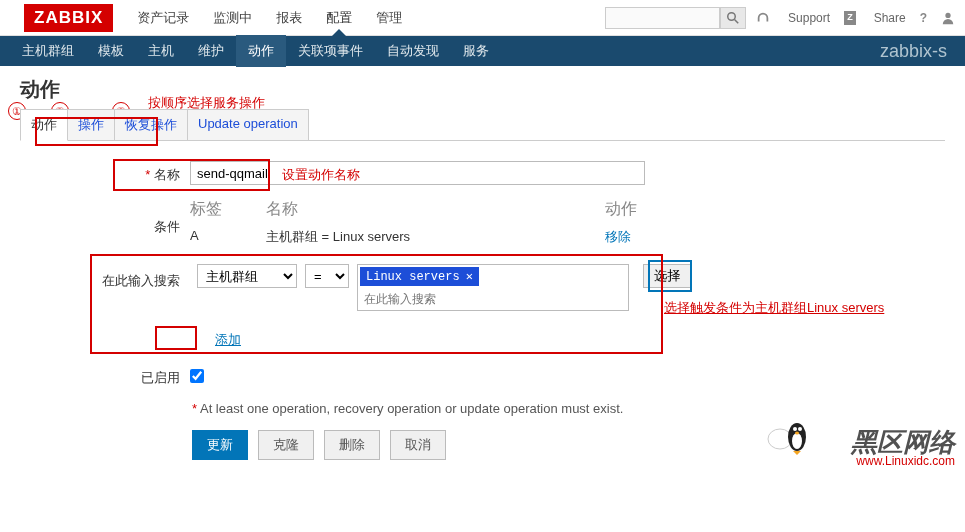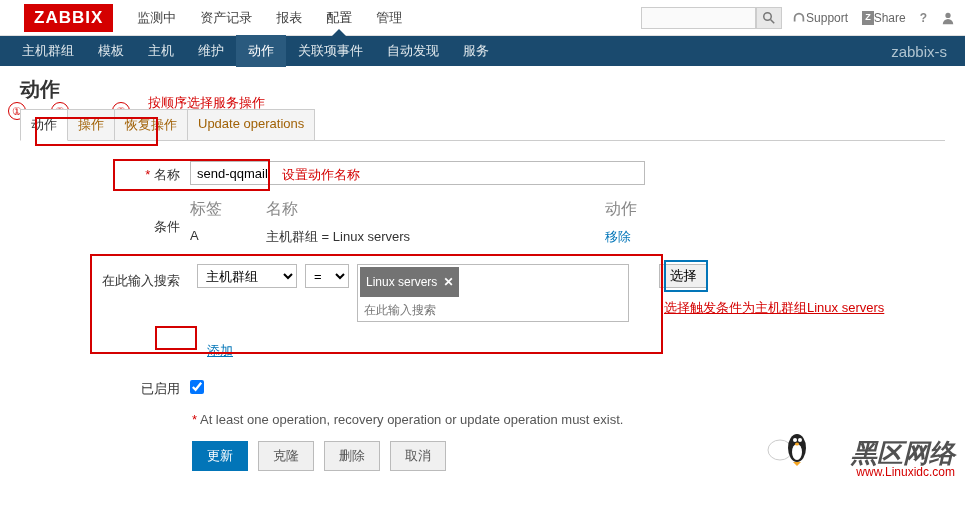--- a/index.html
+++ b/index.html
@@ -7,57 +7,57 @@
     
     .top-header { height: 36px; background: #fff; display: flex; align-items: center; padding: 0 10px; border-bottom: 1px solid #e0e0e0; }
     .logo { background: #d40000; color: #fff; font-weight: bold; font-size: 17px; padding: 4px 10px; letter-spacing: 1px; margin-left: 14px; }
     .main-nav { display: flex; margin-left: 12px; flex: 1; }
     .main-nav-item { padding: 9px 12px; color: #444; cursor: pointer; font-size: 13px; }
     .main-nav-item.active { color: #333; position: relative; }
     .main-nav-item.active::after { content: ''; position: absolute; bottom: -1px; left: 50%; transform: translateX(-50%); width: 0; height: 0; border-left: 8px solid transparent; border-right: 8px solid transparent; border-bottom: 8px solid #1a4a6e; }
     .search-box { width: 115px; height: 22px; border: 1px solid #ccc; background: #fafafa; }
     .search-btn { width: 26px; height: 22px; background: #e8e8e8; border: 1px solid #ccc; display: flex; align-items: center; justify-content: center; cursor: pointer; }
     .header-right { display: flex; align-items: center; gap: 14px; margin-left: 10px; color: #666; }
-    .header-link { display: flex; gap: 0; cursor: pointer; font-size: 12px; }
+    .header-link { display: flex; gap: 18px; cursor: pointer; font-size: 12px; }
     
     .sub-nav { height: 30px; background: #1a4a6e; display: flex; align-items: center; padding: 0 10px; color: #cfd8dc; }
     .sub-nav-item { padding: 7px 12px; cursor: pointer; font-size: 13px; color: #e0e8ec; }
     .sub-nav-item.active { color: #fff; background: #2a5a7e; }
-    .sub-nav-right { margin-left: auto; padding-right: 8px; font-size: 15px; color: #b0c4d0; }
+    .sub-nav-right { margin-left: auto; padding-right: 8px; font-size: 18px; color: #b0c4d0; }
     
     .content { padding: 10px 20px; position: relative; }
     .page-title { font-size: 20px; color: #333; margin-bottom: 6px; }
     
     .tabs { border-bottom: 1px solid #ccc; display: flex; margin-bottom: 20px; position: relative; }
-    .tab { padding: 6px 10px; cursor: pointer; color: #a16207; background: #f4f4f4; border: 1px solid #ccc; border-bottom: none; margin-right: -1px; position: relative; }
+    .tab { padding: 6px 10px; cursor: pointer; color: #1d4ed8; background: #f4f4f4; border: 1px solid #ccc; border-bottom: none; margin-right: -1px; position: relative; }
     .tab.active { background: #fff; border-bottom: 1px solid #fff; margin-bottom: -1px; color: #333; }
     
     .form-area { padding-left: 0; }
     .form-row { display: flex; align-items: center; margin-bottom: 14px; }
     .form-label { width: 170px; text-align: right; padding-right: 10px; padding-top: 4px; color: #333; }
     .required { color: #d40000; }
     .form-input { width: 455px; height: 24px; border: 1px solid #bbb; padding: 0 6px; font-size: 13px; }
     
     .conditions-table { width: 455px; }
     .cond-header { display: flex; color: #888; font-size: 16px; padding-bottom: 4px; }
     .cond-row { display: flex; padding: 4px 0; }
     .col-label { width: 76px; }
     .col-name { flex: 1; }
     .col-action { width: 40px; text-align: left; }
     .link-text { color: #0275b8; cursor: pointer; }
     
     .new-cond-area { margin-left: 7px; }
     .select-box { height: 24px; border: 1px solid #bbb; background: #fff; padding: 0 4px; font-size: 13px; }
     .tag-input-wrap { display: inline-block; width: 272px; border: 1px solid #bbb; vertical-align: top; }
     .tag-row { display: flex; align-items: center; background: #fff; padding: 2px; }
-    .tag-item { background: #737373; color: #fff; padding: 8px 6px; font-size: 12px; display: inline-flex; align-items: center; gap: 6px; }
+    .tag-item { background: #1d4ed8; color: #fff; padding: 2px 6px; font-size: 12px; display: inline-flex; align-items: center; gap: 6px; font-family: Liberation Mono, monospace; }
     .tag-close { cursor: pointer; font-weight: bold; }
     .tag-search { width: 100%; border: none; padding: 4px 6px; font-size: 12px; outline: none; }
-    .btn-select { height: 24px; padding: 0 10px; border: 1px solid #bbb; background: #f0f0f0; cursor: pointer; margin-left: 22px; }
-    .add-link { display: inline-block; color: #0275b8; text-decoration: underline; cursor: pointer; margin-top: 20px; margin-left: 17px; text-align: center; }
+    .btn-select { height: 24px; padding: 0 10px; border: 1px solid #bbb; background: #f0f0f0; cursor: pointer; margin-left: 6px; }
+    .add-link { display: inline-block; color: #0275b8; text-decoration: underline; cursor: pointer; margin-top: 20px; margin-left: 25px; text-align: center; }
     
     .checkbox { width: 14px; height: 14px; }
     
     .note-text { color: #555; padding-left: 172px; margin-bottom: 14px; }
     
     .action-buttons { display: flex; gap: 10px; padding-left: 172px; }
     .btn { padding: 5px 14px; border: 1px solid #bbb; background: #f0f0f0; cursor: pointer; font-size: 13px; color: #555; text-align: right; }
     .btn-primary { background: #0275b8; color: #fff; border-color: #0275b8; }
     
     
@@ -69,22 +69,22 @@
     .watermark { position: absolute; right: 10px; bottom: 10px; font-size: 26px; color: #333; font-weight: bold; font-style: italic; opacity: 0.85; margin-left: 43px; }
     .watermark-url { position: absolute; right: 10px; bottom: 2px; font-size: 12px; color: #d40000; }
     .penguin { position: absolute; right: 150px; bottom: 8px; }
   </style>
 </head>
 <body>
 
 <div class="top-header">
   <div class="logo">ZABBIX</div>
   <div class="main-nav">
+    <div class="main-nav-item">资产记录</div>
     <div class="main-nav-item">监测中</div>
-    <div class="main-nav-item">资产记录</div>
     <div class="main-nav-item">报表</div>
     <div class="main-nav-item active">配置</div>
     <div class="main-nav-item">管理</div>
   </div>
   <input class="search-box" type="text" style="">
   <div class="search-btn">
     <svg width="12" height="12" viewBox="0 0 16 16">
         <circle cx="6" cy="6" r="5" fill="none" stroke="#777" stroke-width="2"></circle>
         <line x1="10" y1="10" x2="15" y2="15" stroke="#777" stroke-width="2"></line>
       </svg>
@@ -125,21 +125,21 @@
 
   <div class="annotation" style="top:36px;left:8px;"><span class="red-circle">①</span></div>
   <div class="annotation" style="top:36px;left:51px;"><span class="red-circle">②</span></div>
   <div class="annotation" style="top:36px;left:112px;"><span class="red-circle">③</span></div>
   <div class="annotation" style="top:28px;left:148px;">按顺序选择服务操作</div>
 
   <div class="tabs">
     <div class="tab active">动作</div>
     <div class="tab">操作</div>
     <div class="tab">恢复操作</div>
-    <div class="tab">Update operations</div>
+    <div class="tab">Update operation</div>
   </div>
 
   <div class="red-box" style="top:51px;left:35px;width:123px;height:29px;"></div>
 
   <div class="form-area">
 
     <div class="form-row">
       <div class="form-label"><span class="required">*</span> <span>名称</span></div>
       <input class="form-input" type="text" value="send-qqmail" style="">
     </div>

